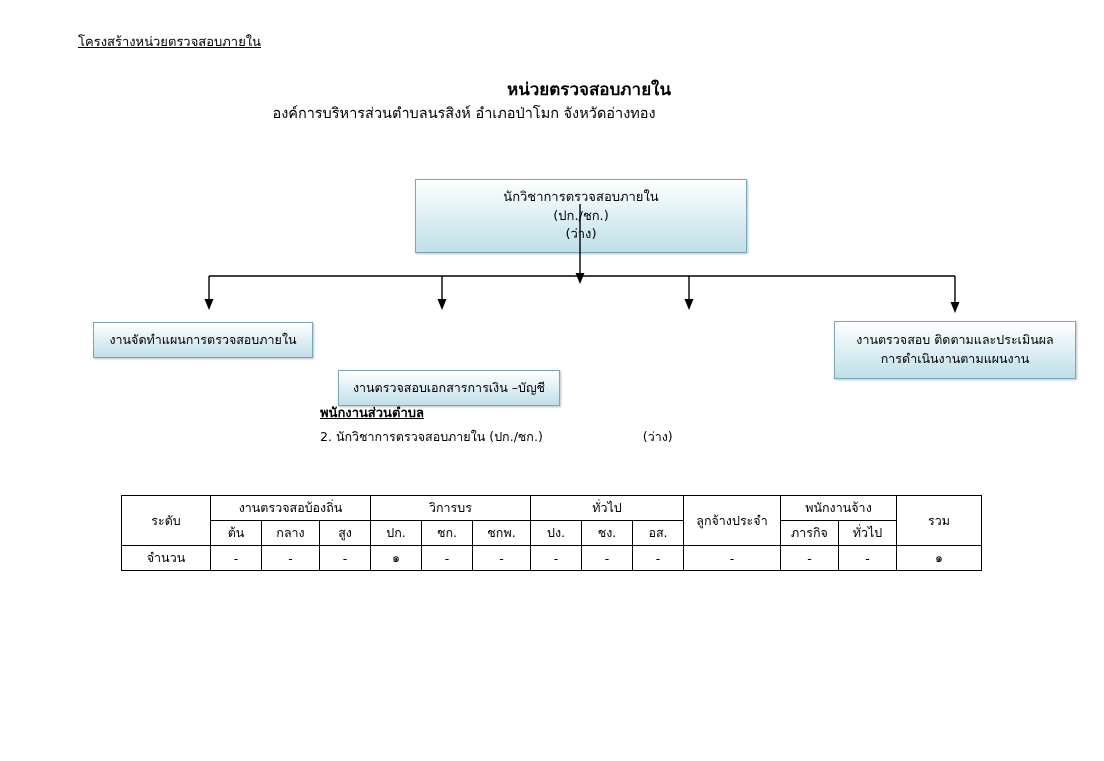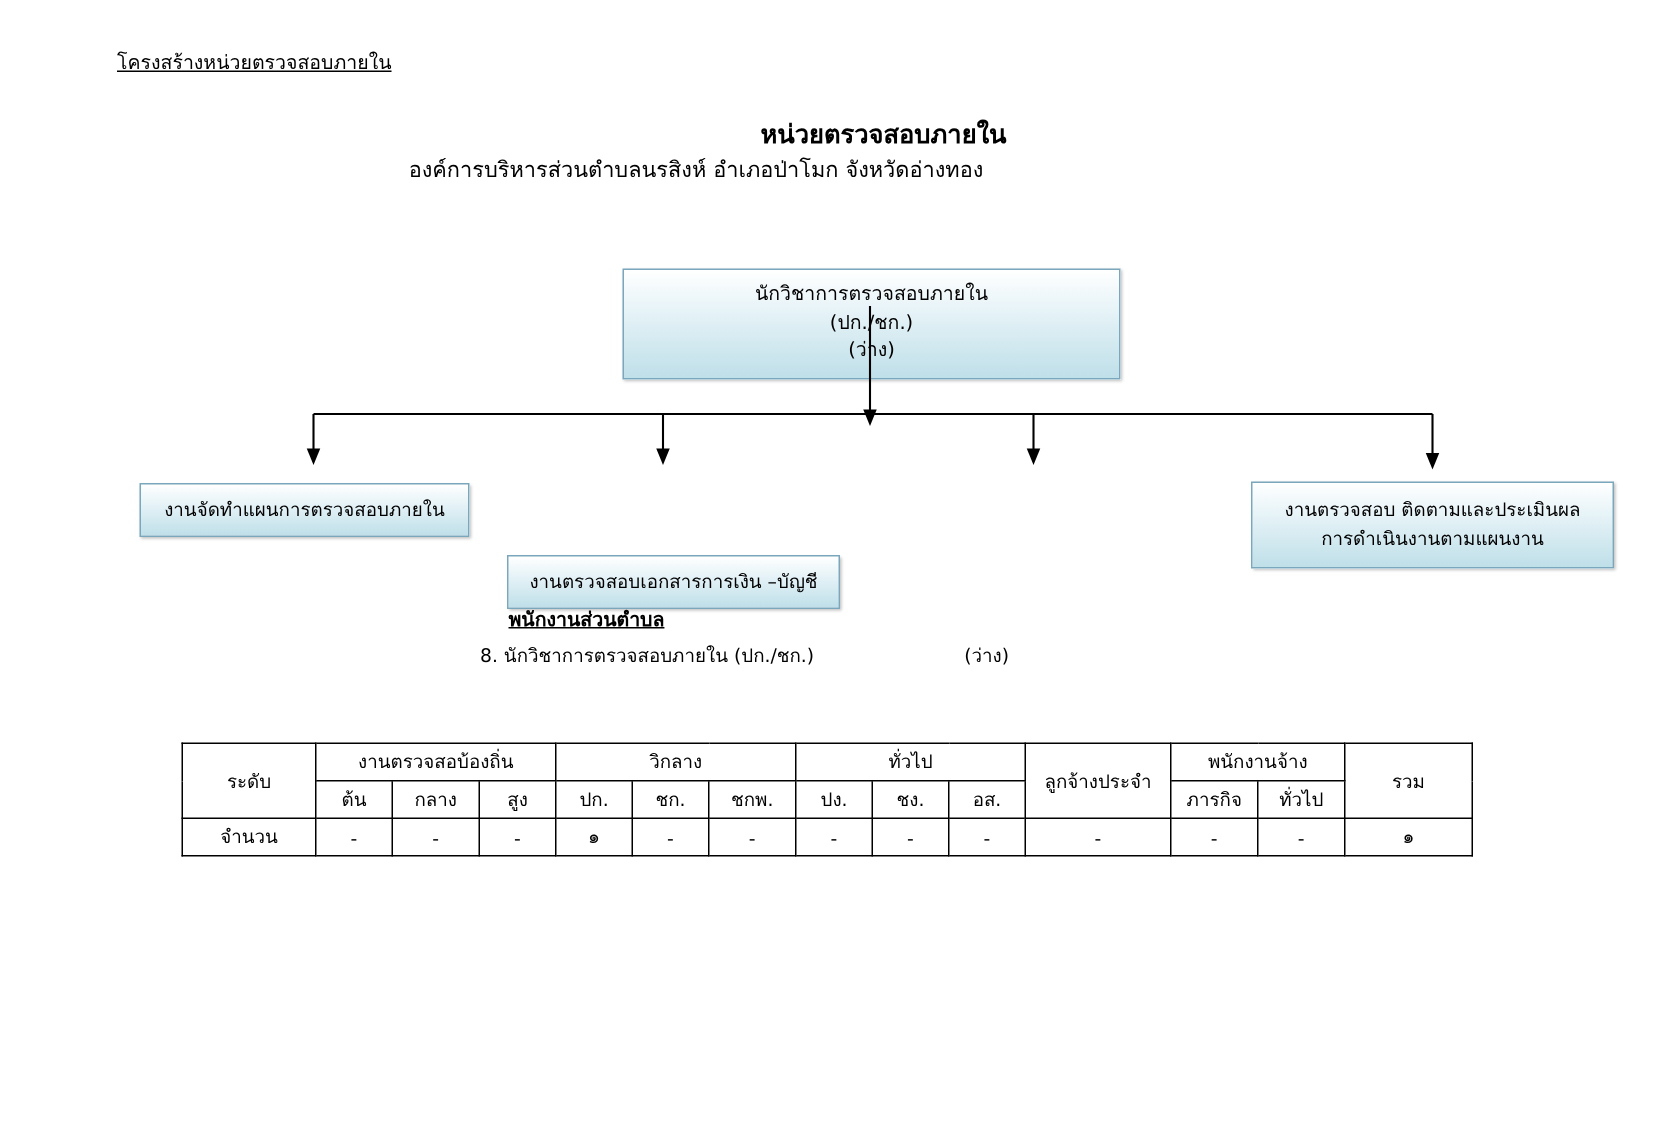--- a/index.html
+++ b/index.html
@@ -97,21 +97,20 @@
 
   
   .staff-title {
     position: absolute;
     left: 320px;
     top: 402px;
     font-size: 13px;
     font-weight: bold;
     text-decoration: underline;
     white-space: nowrap;
-    margin-left: 19px;
   }
   .staff-line {
     position: absolute;
     left: 320px;
     top: 427px;
     font-size: 12.5px;
     white-space: nowrap;
   }
   .staff-line .status {
     display: inline-block;
@@ -191,30 +190,30 @@
   </div>
   <div class="node-leaf" id="leaf3">
     <span>
       <span style="display:block">งานตรวจสอบ ติดตามและประเมินผล</span>
       <span style="display:block">การดำเนินงานตามแผนงาน</span>
     </span>
   </div>
 
   <div class="staff-title">พนักงานส่วนตำบล</div>
   <div class="staff-line">
-    <span>8. นักวิชาการตรวจสอบภายใน (ปก./ชก.)</span>
+    <span>2. นักวิชาการตรวจสอบภายใน (ปก./ชก.)</span>
     <span class="status">(ว่าง)</span>
   </div>
 
   <table class="count-table">
     <thead>
       <tr>
         <th class="c-level" rowspan="2">ระดับ</th>
         <th colspan="3">งานตรวจสอบ้องถิ่น</th>
-        <th colspan="3">วิกลาง</th>
+        <th colspan="3">วิการบร</th>
         <th colspan="3">ทั่วไป</th>
         <th class="c-perm" rowspan="2">ลูกจ้างประจำ</th>
         <th colspan="2">พนักงานจ้าง</th>
         <th class="c-total" rowspan="2">รวม</th>
       </tr>
       <tr>
         <th class="c-narrow">ต้น</th>
         <th class="c-mid">กลาง</th>
         <th class="c-narrow">สูง</th>
         <th class="c-narrow">ปก.</th>

